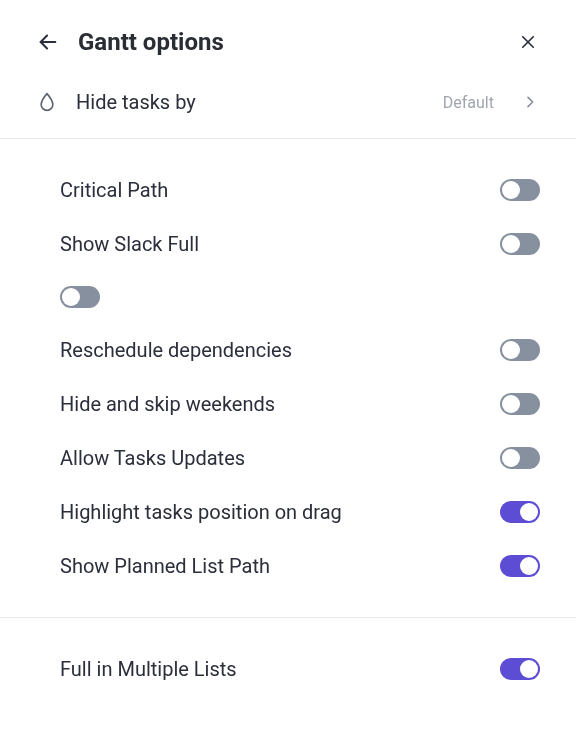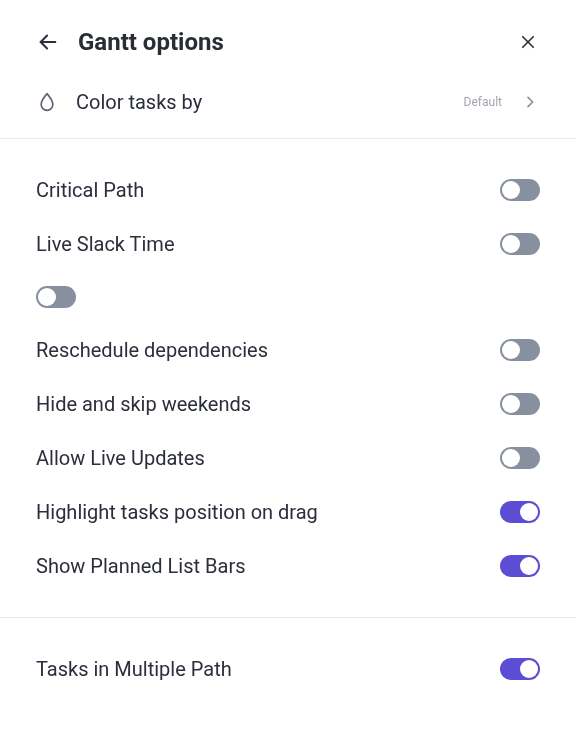--- a/index.html
+++ b/index.html
@@ -65,41 +65,42 @@
       justify-content: center;
       color: #5f6571;
     }
     .color-label {
       font-size: 20px;
       font-weight: 400;
       flex: 1;
       color: #2b2e3b;
     }
     .color-value {
-      font-size: 12px;
+      font-size: 16px;
       font-weight: 400;
       color: #a1a5b0;
-      margin-right: 0;
+      margin-right: 8px;
     }
     .chevron-right-icon {
       width: 20px;
       height: 20px;
       display: flex;
       align-items: center;
       justify-content: center;
       color: #8a8e99;
     }
     .options-group {
       padding: 24px 36px;
     }
     .option-row {
       display: flex;
       align-items: center;
       justify-content: space-between;
       padding: 15px 0;
+      margin-left: 24px;
     }
     .option-label {
       font-size: 20px;
       font-weight: 400;
       color: #2b2e3b;
     }
     .toggle {
       position: relative;
       width: 40px;
       height: 22px;
@@ -154,38 +155,38 @@
       </svg>
     </div>
   </div>
 
   <div class="color-row">
     <div class="droplet-icon">
       <svg width="20" height="20" viewBox="0 0 24 24" fill="none" stroke="currentColor" stroke-width="2" stroke-linecap="round" stroke-linejoin="round">
         <path d="M12 2 C12 2 5 10 5 15 a7 7 0 0 0 14 0 C19 10 12 2 12 2 Z"></path>
       </svg>
     </div>
-    <div class="color-label">Color tasks by</div>
+    <div class="color-label">Hide tasks by</div>
     <div class="color-value">Default</div>
     <div class="chevron-right-icon">
       <svg width="16" height="16" viewBox="0 0 24 24" fill="none" stroke="currentColor" stroke-width="2.4" stroke-linecap="round" stroke-linejoin="round">
         <polyline points="9 5 16 12 9 19"></polyline>
       </svg>
     </div>
   </div>
 
   <div class="options-group" id="options-primary">
       <div class="option-row">
         <div class="option-label">Critical Path</div>
         <div class="toggle toggle-off">
           <div class="toggle-knob"></div>
         </div>
       </div>
       <div class="option-row">
-        <div class="option-label">Live Slack Time</div>
+        <div class="option-label">Show Slack Full</div>
         <div class="toggle toggle-off">
           <div class="toggle-knob"></div>
         </div>
       </div>
       <div class="option-row">
         <div class="toggle toggle-off">
           <div class="toggle-knob"></div>
         </div>
       </div>
       <div class="option-row">
@@ -194,43 +195,43 @@
           <div class="toggle-knob"></div>
         </div>
       </div>
       <div class="option-row">
         <div class="option-label">Hide and skip weekends</div>
         <div class="toggle toggle-off">
           <div class="toggle-knob"></div>
         </div>
       </div>
       <div class="option-row">
-        <div class="option-label">Allow Live Updates</div>
+        <div class="option-label">Allow Tasks Updates</div>
         <div class="toggle toggle-off">
           <div class="toggle-knob"></div>
         </div>
       </div>
       <div class="option-row">
         <div class="option-label">Highlight tasks position on drag</div>
         <div class="toggle toggle-on">
           <div class="toggle-knob"></div>
         </div>
       </div>
       <div class="option-row">
-        <div class="option-label">Show Planned List Bars</div>
+        <div class="option-label">Show Planned List Path</div>
         <div class="toggle toggle-on">
           <div class="toggle-knob"></div>
         </div>
       </div>
     </div>
 
   <div class="divider"></div>
 
   <div class="options-group" id="options-secondary">
       <div class="option-row">
-        <div class="option-label">Tasks in Multiple Path</div>
+        <div class="option-label">Full in Multiple Lists</div>
         <div class="toggle toggle-on">
           <div class="toggle-knob"></div>
         </div>
       </div>
     </div>
 
 </div>
 
 </body></html>

